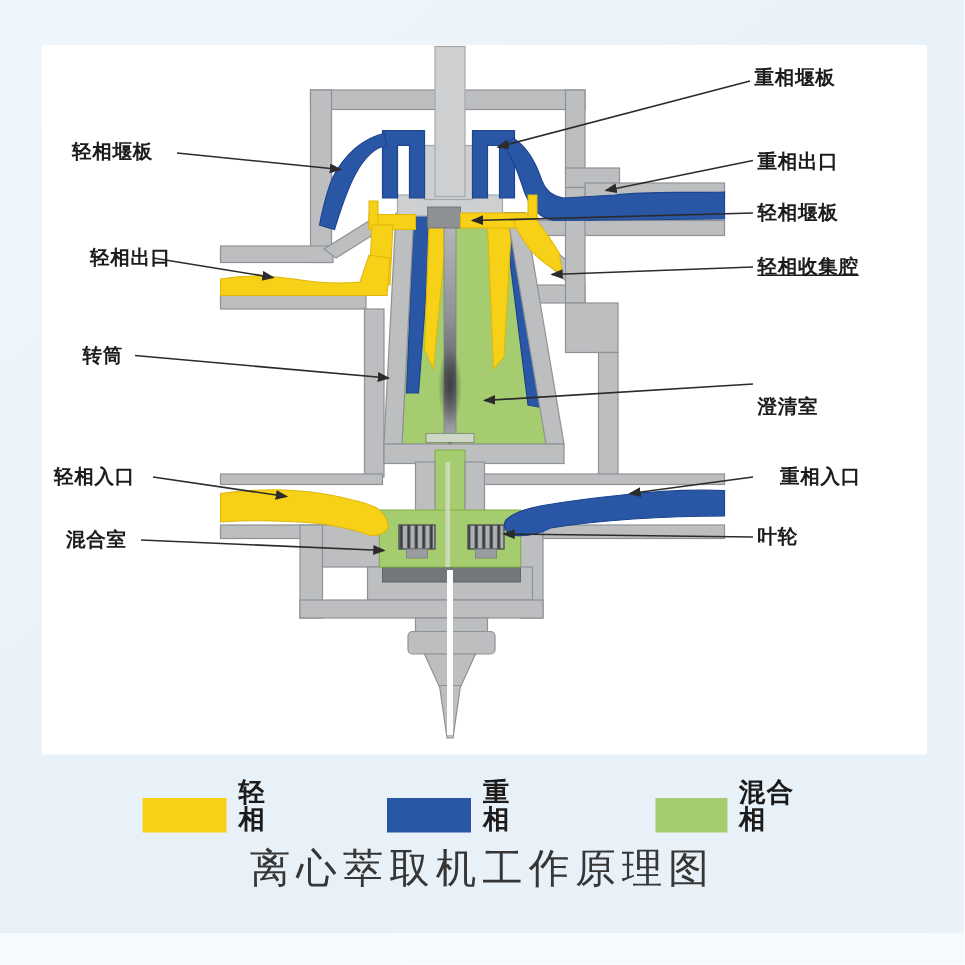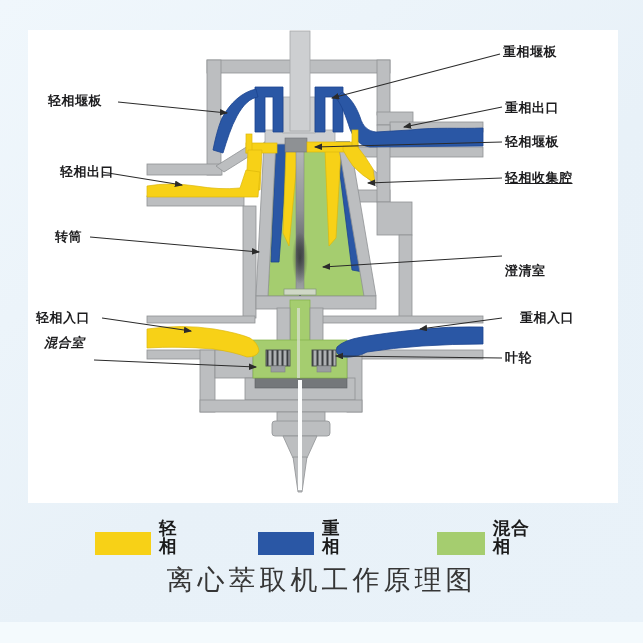--- a/index.html
+++ b/index.html
@@ -171,21 +171,21 @@
       <line class="leader" marker-end="url(#arr)" x1="502" y1="256" x2="323" y2="267"></line>
       <line class="leader" marker-end="url(#arr)" x1="502" y1="318" x2="420" y2="329"></line>
       <line class="leader" marker-end="url(#arr)" x1="502" y1="358" x2="336" y2="356"></line>
     </g>
   </svg>
 
   <div class="lbl" style="left:48px;top:94px;">轻相堰板</div>
   <div class="lbl" style="left:60px;top:165px;">轻相出口</div>
   <div class="lbl" style="left:55px;top:230px;">转筒</div>
   <div class="lbl" style="left:36px;top:311px;">轻相入口</div>
-  <div class="lbl" style="left:44px;top:336px;font-style:italic;">混合室</div>
+  <div class="lbl" style="left:44px;top:353px;">混合室</div>
 
   <div class="lbl" style="left:503px;top:45px;">重相堰板</div>
   <div class="lbl" style="left:505px;top:101px;">重相出口</div>
   <div class="lbl" style="left:505px;top:135px;text-align:center;">轻相堰板</div>
   <div class="lbl" style="left:505px;top:171px;text-decoration:underline;">轻相收集腔</div>
   <div class="lbl" style="left:505px;top:264px;">澄清室</div>
   <div class="lbl" style="left:479px;top:311px;margin-left:41px;">重相入口</div>
   <div class="lbl" style="left:505px;top:351px;">叶轮</div>
 
   <div class="legend">

